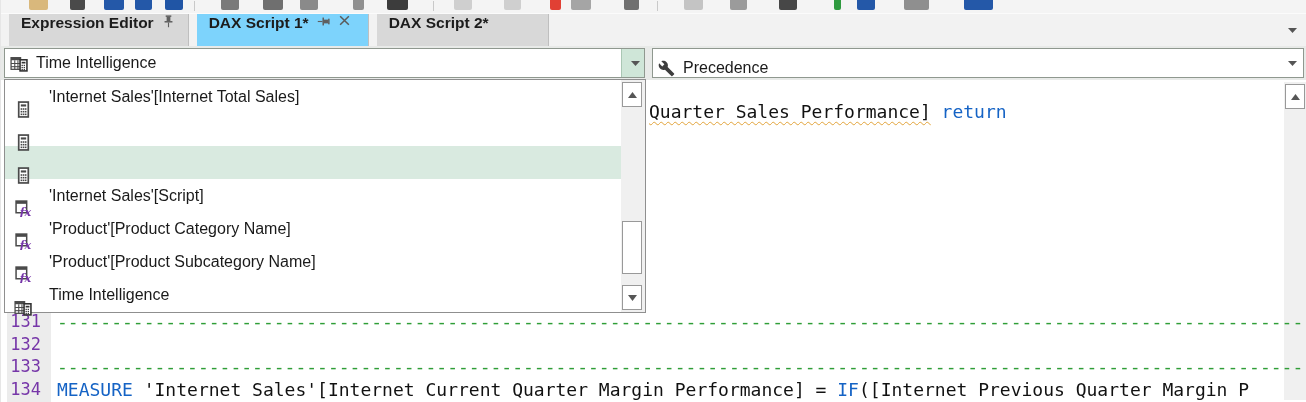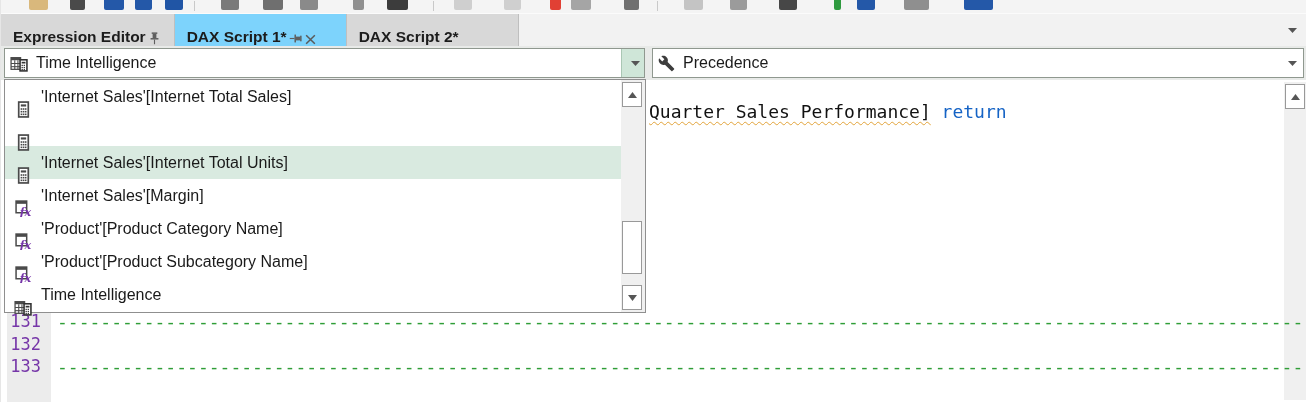--- a/index.html
+++ b/index.html
@@ -11,33 +11,33 @@
   }
 
   
   #toolbar { position:absolute; top:0; left:0; width:1306px; height:13px; background:#f4f4f4; }
   .ticon { position:absolute; top:-7px; height:17px; border-radius:2px; }
   .tsep  { position:absolute; top:1px; width:1px; height:10px; background:#c9c9c9; }
 
   
   #tabbar { position:absolute; top:13px; left:0; width:1306px; height:33px;
             background:#f2f2f2; display:flex; border-top:1px solid #fbfbfb; }
-  .tab { display:flex; align-items:flex-end; gap:1px; padding:0 12px; min-width:172px;
-         background:#d8d8d8; border-right:1px solid #bfbfbf; cursor:default; }
+  .tab { display:flex; align-items:flex-start; gap:7px; padding:0 12px; min-width:172px;
+         background:#d8d8d8; border-right:1px solid #bfbfbf; cursor:default;margin-left:8px; }
   .tab.active { background:#7dd3fc; }
   .tab-label { font-weight:bold; font-size:15.5px; color:#1c1c1c; white-space:nowrap; }
   #tab-overflow { position:absolute; right:10px; top:14px; }
   .icn { display:inline-flex; align-items:center; justify-content:center; }
 
   
   #comborow { position:absolute; top:46px; left:0; width:1306px; height:34px; background:#e8eae8; }
   .combo { position:absolute; top:2px; height:30px; background:#fff;
            border:1px solid #8f988f; display:flex; align-items:center; }
   #combo-left  { left:3px;   width:641px; }
-  #combo-right { left:651px; width:652px; }
+  #combo-right { left:651px; width:652px;align-items:flex-end; }
   .combo .icn { margin-left:5px; }
   .combo-label { margin-left:8px; font-size:16px; color:#1b1b1b; white-space:nowrap; }
   .combo-btn { position:absolute; right:0; top:0; height:28px;
                display:flex; align-items:center; justify-content:center; }
   .combo-btn.mint  { width:23px; background:var(--combo-button-bg); border-left:1px solid #aac7b4; }
   .combo-btn.plain { width:26px; }
 
   
   #editor { position:absolute; top:80px; left:0; width:1306px; height:322px; background:#fff;
             font-family:"DejaVu Sans Mono","Liberation Mono",monospace; }
@@ -58,21 +58,21 @@
   .sb-btn { position:absolute; left:1px; width:20px; height:25px; background:#fff;
             border:1px solid #999; display:flex; align-items:center; justify-content:center; }
   #ed-scroll { position:absolute; right:1px; top:2px; width:22px; height:318px; background:#f0f0f0; }
   #ed-scroll .sb-btn { top:2px; }
   #dropdown { position:absolute; left:3px; top:79px; width:642px; height:234px;
               background:#fff; border:1px solid #8f8f8f; z-index:5; }
   #dd-items { position:absolute; left:0; top:0; width:616px; }
   .dd-item { height:33px; display:flex; align-items:center; padding-left:8px; }
   .dd-item.selected { background:var(--selection-bg); }
   .dd-item .icn { width:20px;margin-top:25px; }
-  .dd-label { margin-left:8px; font-size:16px; color:#1a1a1a; white-space:nowrap; }
+  .dd-label { margin-left:16px; font-size:16px; color:#1a1a1a; white-space:nowrap; }
   #dd-scroll { position:absolute; right:0; top:0; width:24px; height:232px; background:#f0f0f0; }
   #dd-scroll .up { top:2px; }
   #dd-scroll .down { top:205px; }
   #dd-thumb { position:absolute; left:1px; top:141px; width:20px; height:53px;
               background:#fff; border:1px solid #999; }
 </style>
 </head>
 <body>
 
 <div id="root">
@@ -203,20 +203,21 @@
           <span class="icn">
             <svg width="9" height="6" viewBox="0 0 9 6">
               <polygon points="4.5,0 9,6 0,6" fill="#565656"></polygon>
             </svg>
           </span>
         </div>
     </div>
   <div class="code-row" style="top: 231px;"><span class="ln">131</span><span class="code-text"><span class="seg-comment">------------------------------------------------------------------------------------------------------------------------</span></span></div>
       <div class="code-row" style="top: 253.5px;"><span class="ln">132</span></div>
       <div class="code-row" style="top: 276px;"><span class="ln">133</span><span class="code-text"><span class="seg-comment">------------------------------------------------------------------------------------------------------------------------</span></span></div>
+      <div class="code-row" style="top: 298.5px;"><span class="ln">134</span><span class="code-text"><span class="seg-keyword">MEASURE</span><span class="seg-plain"> 'Internet Sales'[Internet Current Quarter Margin Performance] = </span><span class="seg-keyword">IF</span><span class="seg-plain">([Internet Previous Quarter Margin P</span></span></div>
     </div>
 
   <div id="dropdown">
     <div id="dd-items">
         <div class="dd-item">
           <span class="icn">
             <svg width="17" height="17" viewBox="0 0 16 16">
               <rect x="3.5" y="1" width="9" height="14" fill="#fff" stroke="#4a4a4a" stroke-width="1.6"></rect>
               <rect x="5.5" y="3.2" width="5" height="2" fill="#4a4a4a"></rect>
               <g fill="#4a4a4a">
@@ -264,31 +265,30 @@
                 <rect x="9.3" y="6.8" width="1.5" height="1.5"></rect>
                 <rect x="5.3" y="9.3" width="1.5" height="1.5"></rect>
                 <rect x="7.3" y="9.3" width="1.5" height="1.5"></rect>
                 <rect x="9.3" y="9.3" width="1.5" height="1.5"></rect>
                 <rect x="5.3" y="11.8" width="1.5" height="1.5"></rect>
                 <rect x="7.3" y="11.8" width="1.5" height="1.5"></rect>
                 <rect x="9.3" y="11.8" width="1.5" height="1.5"></rect>
               </g>
             </svg>
           </span>
-          <span class="dd-label">'Internet Sales'[Internet Total Units]</span>
         </div>
         <div class="dd-item">
           <span class="icn">
             <svg width="17" height="17" viewBox="0 0 16 16">
               <rect x="1" y="1" width="10" height="11" fill="#fff" stroke="#4a4a4a" stroke-width="1.4"></rect>
               <rect x="1" y="1" width="10" height="2.6" fill="#4a4a4a"></rect>
               <text x="4.5" y="15.2" font-size="10.5" font-style="italic" font-weight="bold" fill="#7636a8" font-family="DejaVu Serif, serif">fx</text>
             </svg>
           </span>
-          <span class="dd-label">'Internet Sales'[Margin]</span>
+          <span class="dd-label">'Internet Sales'[Script]</span>
         </div>
         <div class="dd-item">
           <span class="icn">
             <svg width="17" height="17" viewBox="0 0 16 16">
               <rect x="1" y="1" width="10" height="11" fill="#fff" stroke="#4a4a4a" stroke-width="1.4"></rect>
               <rect x="1" y="1" width="10" height="2.6" fill="#4a4a4a"></rect>
               <text x="4.5" y="15.2" font-size="10.5" font-style="italic" font-weight="bold" fill="#7636a8" font-family="DejaVu Serif, serif">fx</text>
             </svg>
           </span>
           <span class="dd-label">'Product'[Product Category Name]</span>

